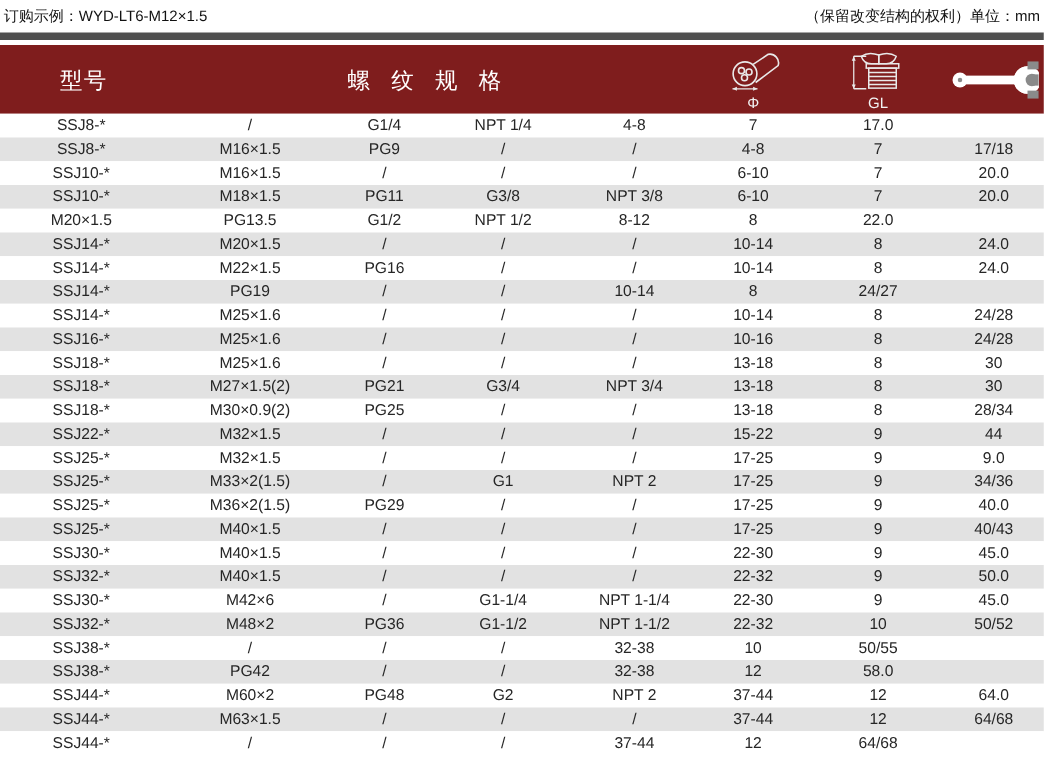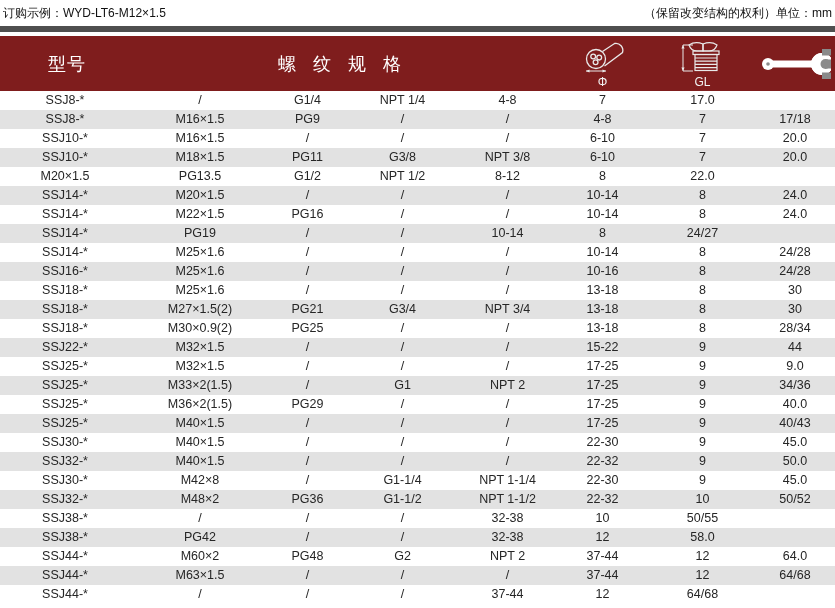--- a/index.html
+++ b/index.html
@@ -307,21 +307,21 @@
           <div class="tcell">M40×1.5</div>
           <div class="tcell">/</div>
           <div class="tcell">/</div>
           <div class="tcell">/</div>
           <div class="tcell">22-32</div>
           <div class="tcell">9</div>
           <div class="tcell">50.0</div>
         </div>
         <div class="trow">
           <div class="tcell">SSJ30-*</div>
-          <div class="tcell">M42×8</div>
+          <div class="tcell">M42×6</div>
           <div class="tcell">/</div>
           <div class="tcell">G1-1/4</div>
           <div class="tcell">NPT 1-1/4</div>
           <div class="tcell">22-30</div>
           <div class="tcell">9</div>
           <div class="tcell">45.0</div>
         </div>
         <div class="trow alt">
           <div class="tcell">SSJ32-*</div>
           <div class="tcell">M48×2</div>

